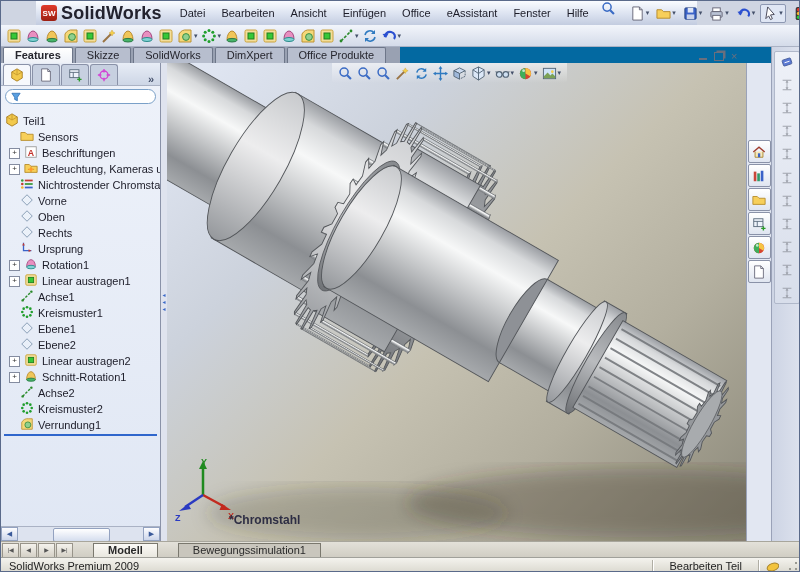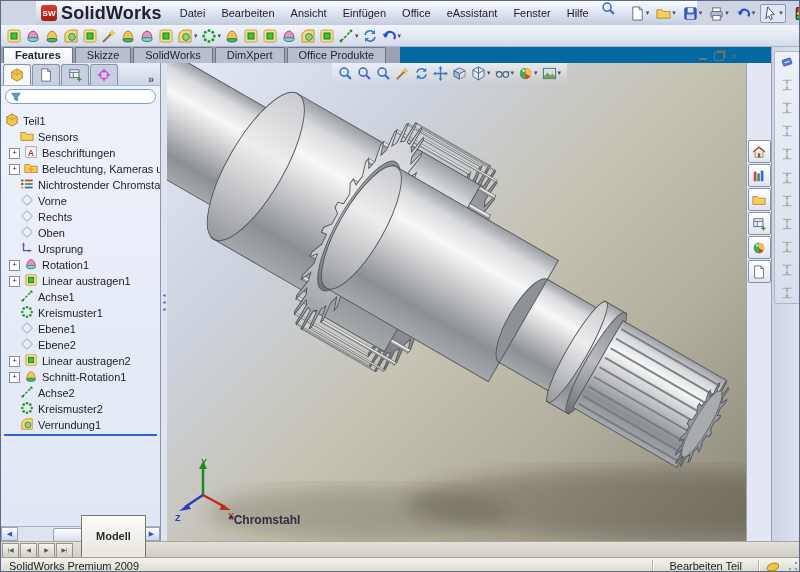--- a/index.html
+++ b/index.html
@@ -99,22 +99,22 @@
     border:1px solid #b0b8ca;border-radius:2px;display:flex;flex-direction:column;align-items:center;
     padding:3px 0;gap:9px;}
   .rt-btn .ic{width:14px;height:14px;opacity:.75;}
   .rt-btn.gray .ic{transform:rotate(90deg);}
 
   
   #bottomtabs{position:absolute;left:0;top:540px;width:800px;height:16px;
     background:linear-gradient(#e3e1d9,#cfccc2);border-top:1px solid #a8a69c;display:flex;align-items:flex-end;}
   .nav-btn{width:15px;height:13px;background:linear-gradient(#f4f2ec,#d4d0c6);border:1px solid #98948a;
     font-size:6px;text-align:center;line-height:12px;color:#555;margin-left:1px;}
-  .sheet-tab{padding:14px 14px;height:14px;line-height:13px;border:1px solid #7a786e;border-bottom:none;
-    background:#c9c6bd;color:#2a2a2a;margin-left:8px;}
+  .sheet-tab{padding:0 14px;height:14px;line-height:13px;border:1px solid #7a786e;border-bottom:none;
+    background:#c9c6bd;color:#2a2a2a;margin-left:20px;}
   .sheet-tab.active{background:linear-gradient(#fbfaf6,#e8e6de);font-weight:bold;}
 
   
   #statusbar{position:absolute;left:0;top:556px;width:800px;height:16px;
     background:linear-gradient(#f4f3ee,#d8d6cc);border-top:1px solid #a0a09a;
     display:flex;align-items:center;font-size:11px;color:#222;}
   #status-left{padding-left:8px;flex:1;}
   .status-sep{width:1px;height:12px;background:#b0aea4;margin:0 6px;box-shadow:1px 0 0 #fff;}
   #status-mode{padding:0 10px;}
   #status-grip{width:12px;height:12px;margin:0 2px 0 8px;
@@ -571,28 +571,28 @@
         <svg class="ic t-ic">
           <use href="#s-plane" xlink:href="#s-plane"></use>
         </svg>
         <span class="t-label">Vorne</span>
       </div>
       <div class="trow child">
         <span class="expsp"></span>
         <svg class="ic t-ic">
           <use href="#s-plane" xlink:href="#s-plane"></use>
         </svg>
+        <span class="t-label">Oben</span>
+      </div>
+      <div class="trow child">
+        <span class="expsp"></span>
+        <svg class="ic t-ic">
+          <use href="#s-plane" xlink:href="#s-plane"></use>
+        </svg>
         <span class="t-label">Rechts</span>
-      </div>
-      <div class="trow child">
-        <span class="expsp"></span>
-        <svg class="ic t-ic">
-          <use href="#s-plane" xlink:href="#s-plane"></use>
-        </svg>
-        <span class="t-label">Oben</span>
       </div>
       <div class="trow child">
         <span class="expsp"></span>
         <svg class="ic t-ic">
           <use href="#s-origin" xlink:href="#s-origin"></use>
         </svg>
         <span class="t-label">Ursprung</span>
       </div>
       <div class="trow child">
         <span class="expbox">+</span>
@@ -920,20 +920,21 @@
         </svg></span>
     </div>
   </div>
 
 <div id="bottomtabs">
     <div class="nav-btn">|◀</div>
     <div class="nav-btn">◀</div>
     <div class="nav-btn">▶</div>
     <div class="nav-btn">▶|</div>
     <div class="sheet-tab active">Modell</div>
+    <div class="sheet-tab">Bewegungssimulation1</div>
   </div>
 
 <div id="statusbar">
   <span id="status-left">SolidWorks Premium 2009</span>
   <span class="status-sep"></span>
   <span id="status-mode">Bearbeiten Teil</span>
   <span class="status-sep"></span>
   <svg class="ic" style="width:14px;height:14px">
       <g transform="rotate(-20 8 8)">
         <ellipse cx="8" cy="8" rx="6" ry="3.6" fill="#f2c33c" stroke="#a8842a"></ellipse>

